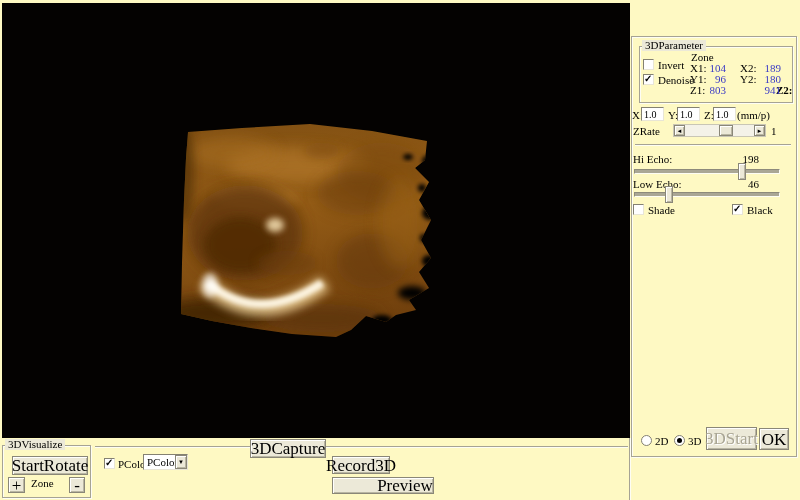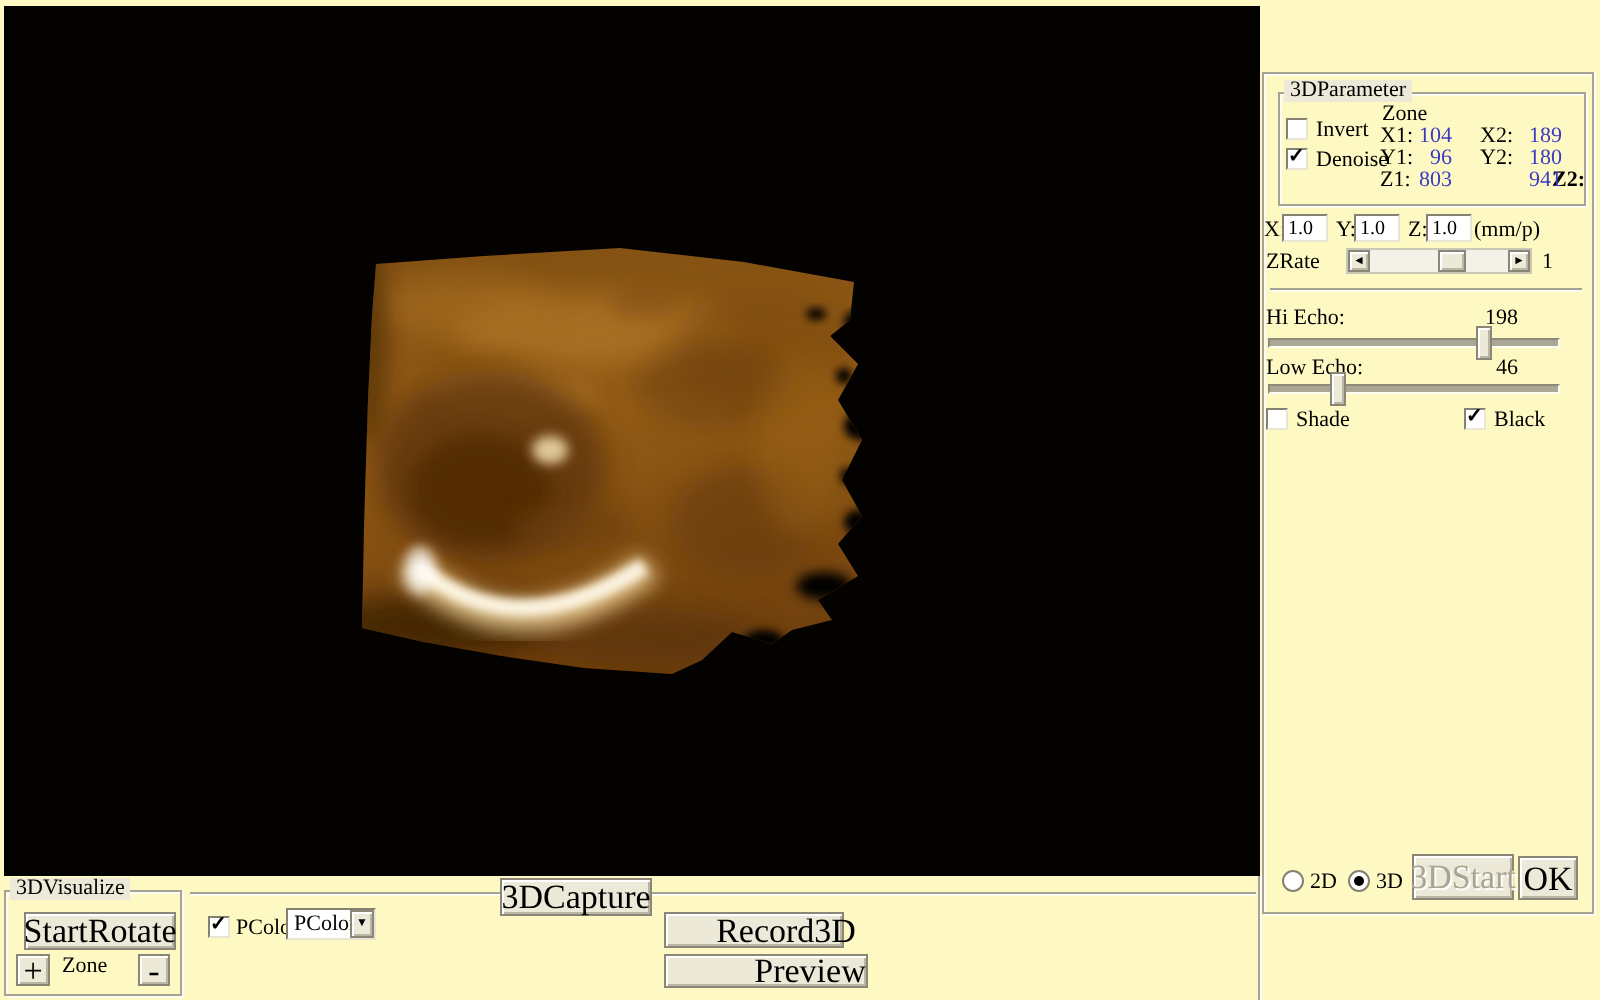--- a/index.html
+++ b/index.html
@@ -197,16 +197,16 @@
     <span class="mark">✓</span>
   </div>
   <div class="lbl" style="left:118px;top:459px;">PColor</div>
 
   <div class="combo" style="left:143px;top:454px;width:45px;height:16px;">
     <span class="txt">PColor</span>
     <span class="drop">▼</span>
   </div>
 
   <div class="btn" style="left:250px;top:439px;width:74px;height:17px;">3DCapture</div>
-  <div class="btn" style="left:332px;top:456px;width:56px;height:16px;padding-left:32px;">Record3D</div>
+  <div class="btn" style="left:332px;top:456px;width:56px;height:16px;">Record3D</div>
   <div class="btn" style="left:332px;top:477px;width:56px;height:15px;padding-left:44px;">Preview</div>
 
 </div>
 
 </body></html>

